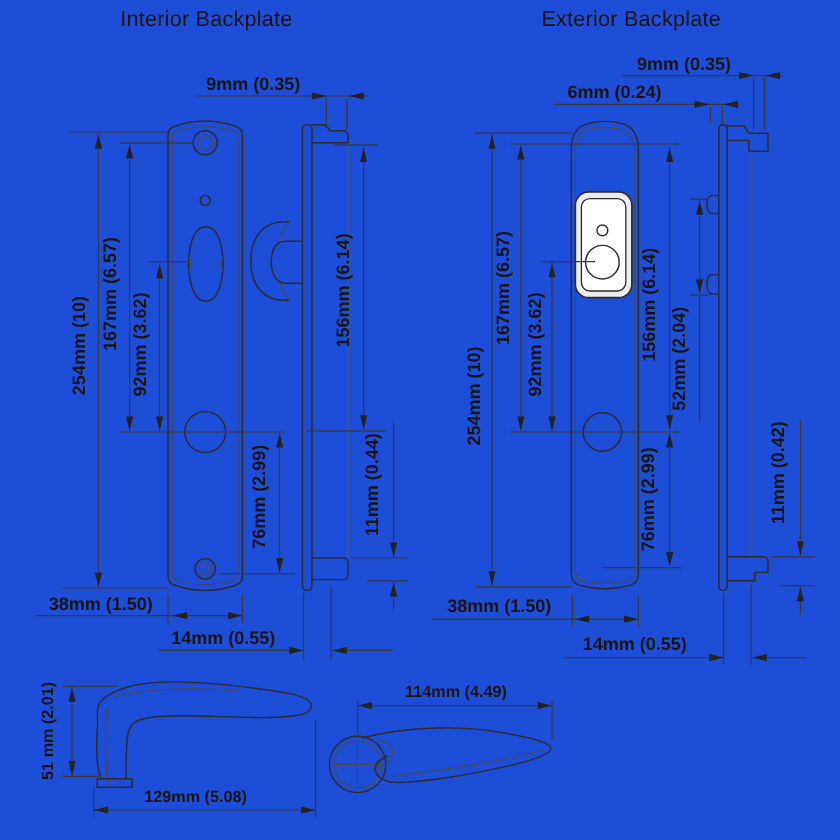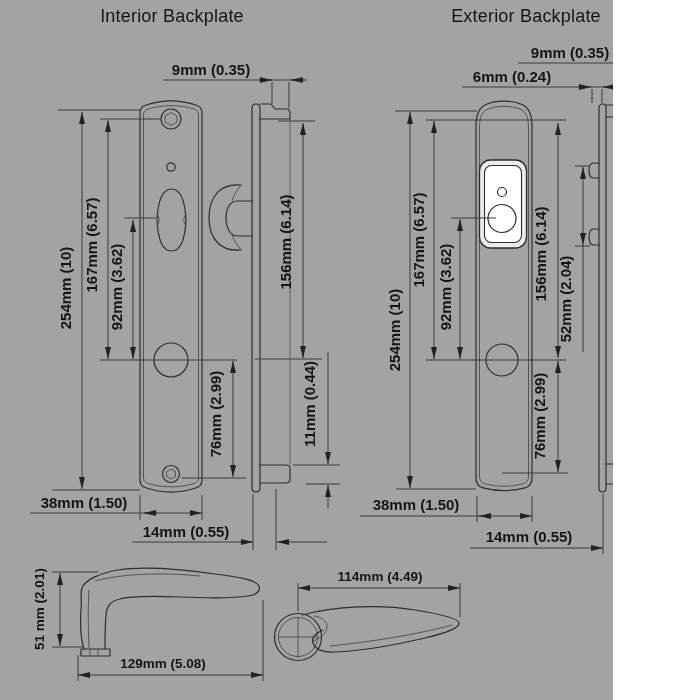--- a/index.html
+++ b/index.html
@@ -1,16 +1,16 @@
 <!DOCTYPE html>
 <html><head>
 <meta charset="utf-8">
 <style>
   html,body{margin:0;padding:0;background:#fff;}
-  .stage{position:relative;width:613px;height:700px;background:#a3a3a3;overflow:hidden;
+  .stage{position:relative;width:700px;height:700px;background:#1d4ed8;overflow:hidden;
          font-family:"Liberation Sans","DejaVu Sans",sans-serif;}
   svg text{fill:#151515;}
   .title{font-size:18px;font-weight:400;letter-spacing:.2px;}
   .dim{font-size:15px;font-weight:bold;}
   .dimsm{font-size:13.5px;font-weight:bold;}
   .o{fill:none;stroke:#2d2d2d;stroke-width:1.2;stroke-linejoin:round;stroke-linecap:round;}
   .i{fill:none;stroke:#4a4a4a;stroke-width:0.9;stroke-linejoin:round;}
   .d{fill:none;stroke:#3a3a3a;stroke-width:1;}
   .bk{fill:none;stroke:#5a5a5a;stroke-width:0.9;}
   .shade{fill:#ececec;stroke:#2d2d2d;stroke-width:1.3;}

